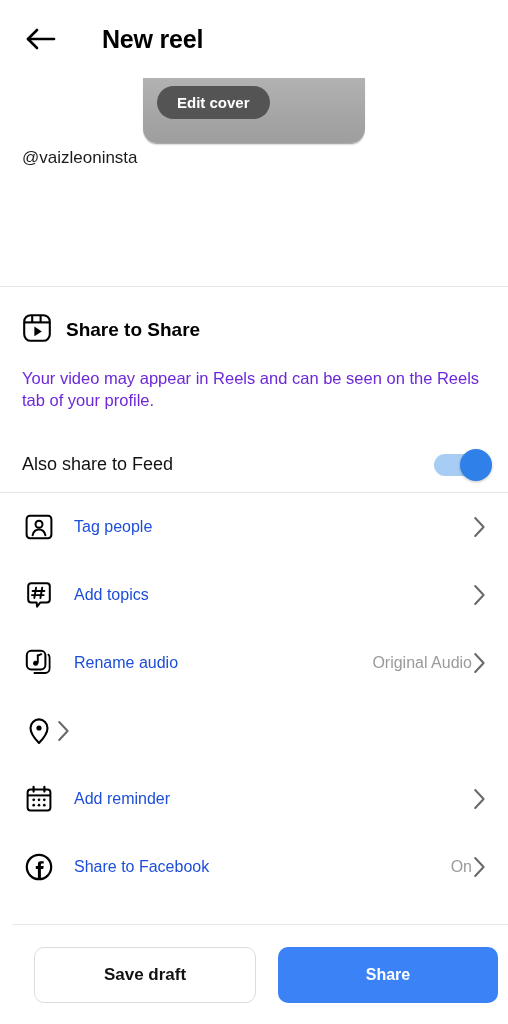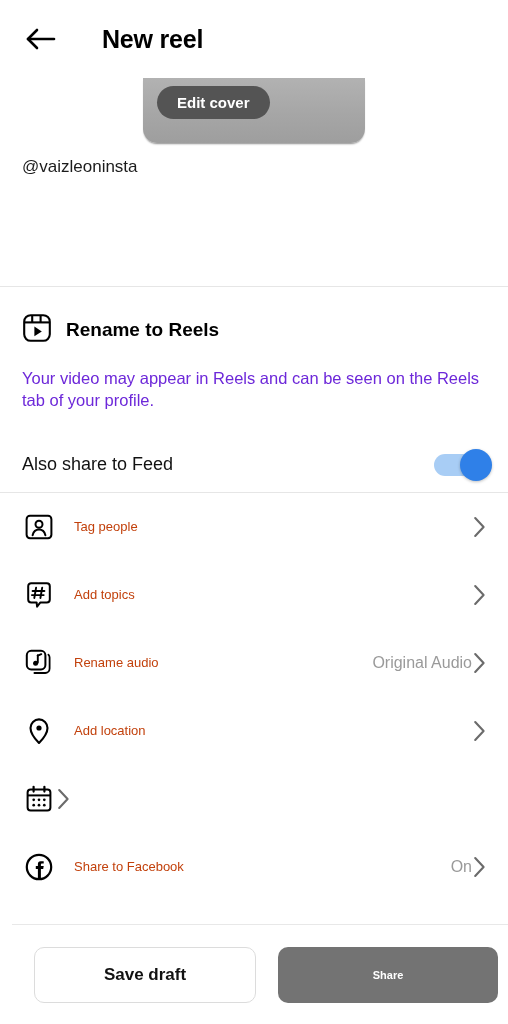--- a/index.html
+++ b/index.html
@@ -95,21 +95,21 @@
     border-radius: 18px;
     padding: 8px 20px;
     cursor: pointer;
     border: none;
     font-family: "Liberation Sans", sans-serif;
     white-space: nowrap;
   }
 
   .caption-area {
     min-height: 140px;
-    padding: 12px 22px 0 22px;
+    padding: 3px 22px 0 22px;
   }
 
   .caption-text {
     font-size: 17px;
     color: #1c1c1c;
     line-height: 1.3;
   }
 
   .divider {
     height: 1px;
@@ -198,22 +198,22 @@
     flex: 0 0 34px;
     display: flex;
     align-items: center;
     justify-content: center;
   }
 
   .opt-icon svg { display: block; }
 
   .opt-label {
     margin-left: 18px;
-    font-size: 13px;
-    color: #c2410c;
+    font-size: 16px;
+    color: #1d4ed8;
     flex: 1 1 auto;
     white-space: nowrap;
   }
 
   .opt-value {
     font-size: 16px;
     color: #9a9a9a;
     white-space: nowrap;
   }
 
@@ -252,23 +252,23 @@
     font-weight: bold;
     font-family: "Liberation Sans", sans-serif;
     cursor: pointer;
   }
 
   .btn-share {
     flex: 1 1 0;
     height: 56px;
     border: none;
     border-radius: 10px;
-    background: #737373;
+    background: #3b82f6;
     color: #ffffff;
-    font-size: 11px;
+    font-size: 16px;
     font-weight: bold;
     font-family: "Liberation Sans", sans-serif;
     cursor: pointer;
   }
 </style>
 </head>
 <body>
 
 <div class="screen">
 
@@ -301,21 +301,21 @@
     <div class="reels-head">
       <span>
         <svg width="30" height="30" viewBox="0 0 30 30" fill="none">
           <rect x="2.2" y="2.2" width="25.6" height="25.6" rx="6.5" stroke="#000" stroke-width="2.1"></rect>
           <path d="M2.6 9.4 H27.4" stroke="#000" stroke-width="2.1"></path>
           <path d="M10.2 2.6 V9.1" stroke="#000" stroke-width="2.1"></path>
           <path d="M18.6 2.6 V9.1" stroke="#000" stroke-width="2.1"></path>
           <path d="M12.4 13.6 L19.8 18.4 L12.4 23.2 Z" fill="#000"></path>
         </svg>
       </span>
-      <div class="reels-title">Rename to Reels</div>
+      <div class="reels-title">Share to Share</div>
     </div>
     <div class="reels-desc">Your video may appear in Reels and can be seen on the Reels tab of your profile.</div>
 
     <div class="feed-row">
       <div class="feed-label">Also share to Feed</div>
       <button class="toggle">
         <span class="knob"></span>
       </button>
     </div>
   </div>
@@ -379,21 +379,20 @@
       </span>
     </div>
 
     <div class="opt-row">
       <span class="opt-icon">
         <svg width="28" height="28" viewBox="0 0 28 28" fill="none">
           <path d="M14 2.4 C9.3 2.4 5.5 6.2 5.5 10.9 C5.5 17.2 14 26 14 26 C14 26 22.5 17.2 22.5 10.9 C22.5 6.2 18.7 2.4 14 2.4 Z" stroke="#000" stroke-width="2.1" stroke-linejoin="round"></path>
           <circle cx="14" cy="11" r="2.6" fill="#000"></circle>
         </svg>
       </span>
-      <span class="opt-label">Add location</span>
       <span class="opt-value"></span>
       <span class="chevron">
         <svg width="13" height="22" viewBox="0 0 13 22" fill="none">
           <path d="M2.2 2 L10.6 11 L2.2 20" stroke="#6b6b6b" stroke-width="2.1" stroke-linecap="round" stroke-linejoin="round"></path>
         </svg>
       </span>
     </div>
 
     <div class="opt-row">
       <span class="opt-icon">
@@ -403,20 +402,21 @@
           <path d="M8.6 1.8 V6.6" stroke="#000" stroke-width="2.2" stroke-linecap="round"></path>
           <path d="M19.4 1.8 V6.6" stroke="#000" stroke-width="2.2" stroke-linecap="round"></path>
           <circle cx="8.7" cy="14.8" r="1.35" fill="#000"></circle>
           <circle cx="14" cy="14.8" r="1.35" fill="#000"></circle>
           <circle cx="19.3" cy="14.8" r="1.35" fill="#000"></circle>
           <circle cx="8.7" cy="20.2" r="1.35" fill="#000"></circle>
           <circle cx="14" cy="20.2" r="1.35" fill="#000"></circle>
           <circle cx="19.3" cy="20.2" r="1.35" fill="#000"></circle>
         </svg>
       </span>
+      <span class="opt-label">Add reminder</span>
       <span class="opt-value"></span>
       <span class="chevron">
         <svg width="13" height="22" viewBox="0 0 13 22" fill="none">
           <path d="M2.2 2 L10.6 11 L2.2 20" stroke="#6b6b6b" stroke-width="2.1" stroke-linecap="round" stroke-linejoin="round"></path>
         </svg>
       </span>
     </div>
 
     <div class="opt-row">
       <span class="opt-icon">

